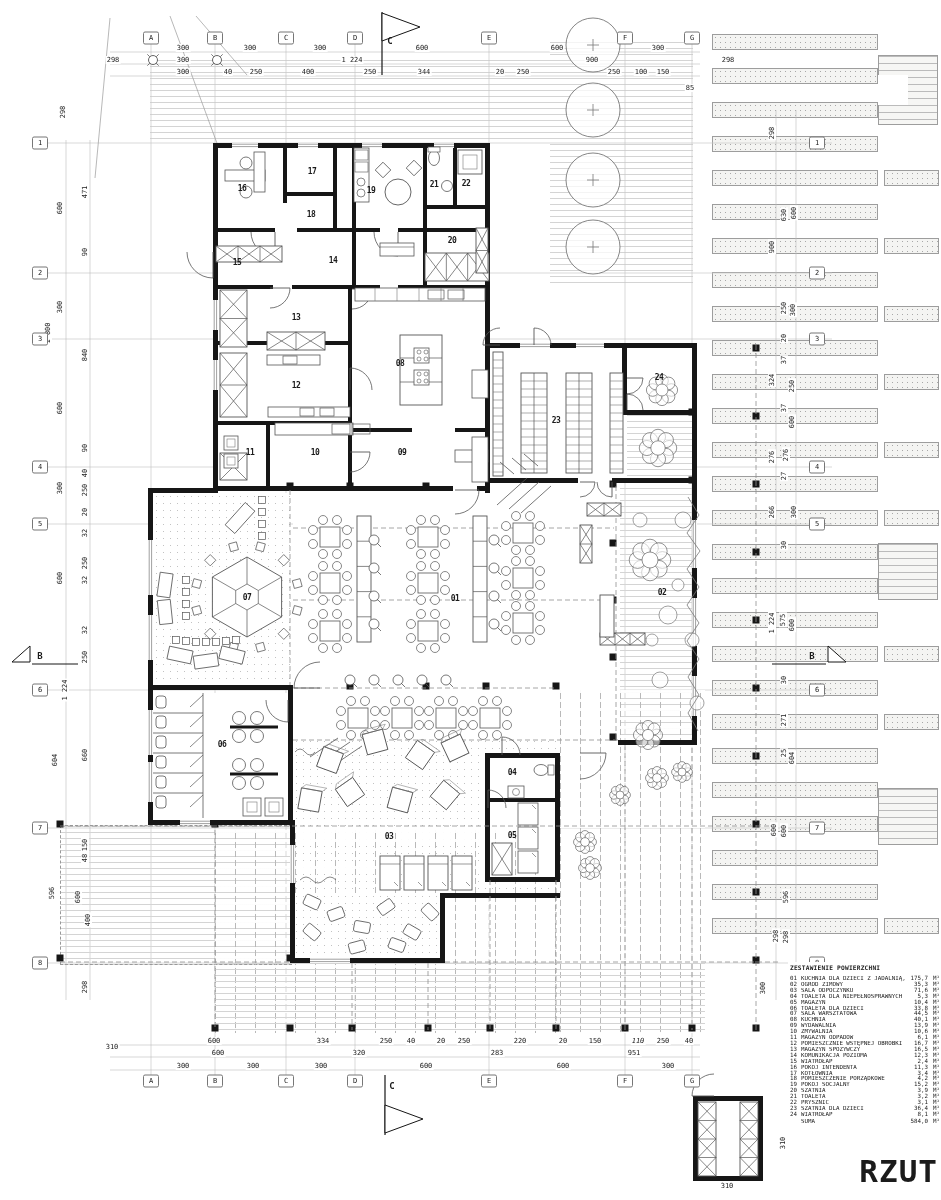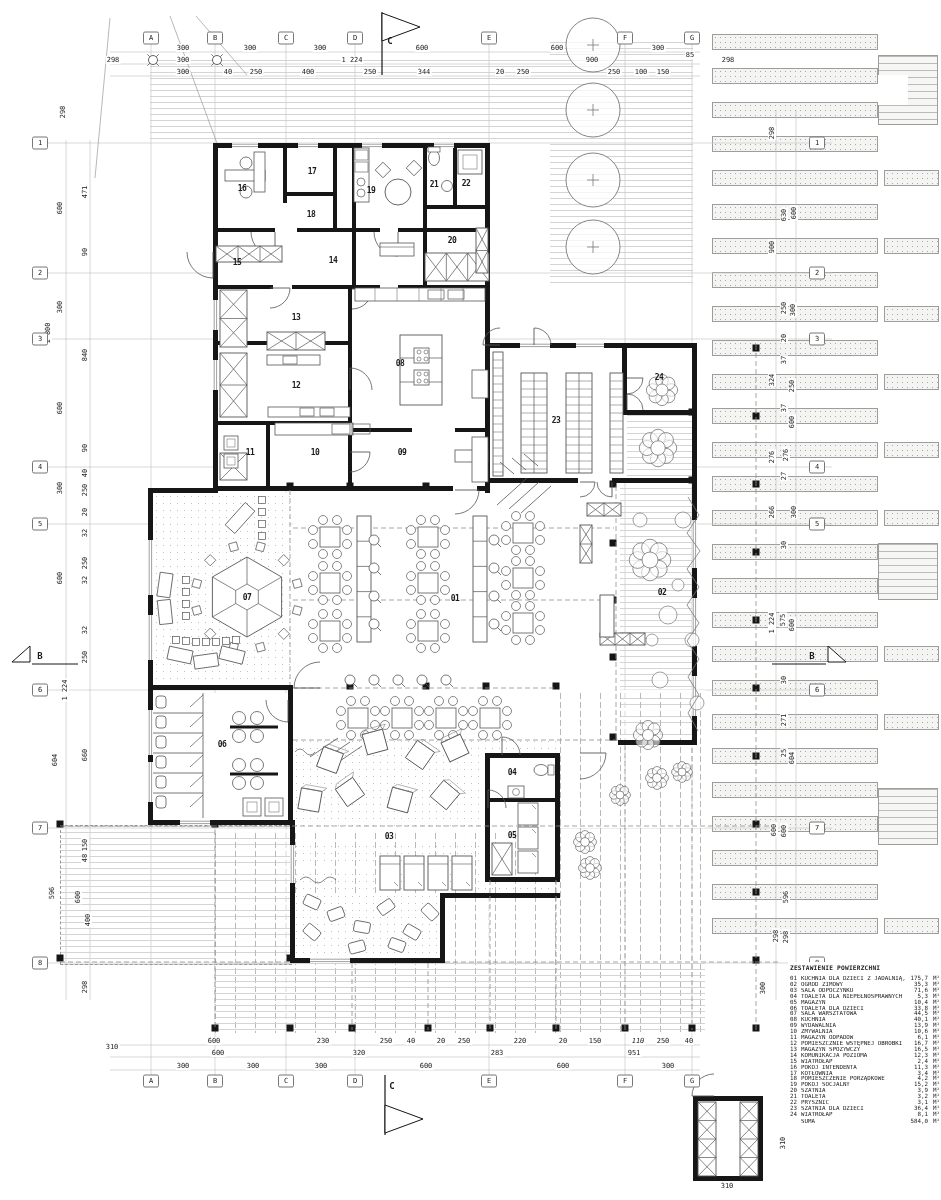--- a/index.html
+++ b/index.html
@@ -967,23 +967,23 @@
       <span class="dim" style="left: 256px; top: 72px;">250</span>
       <span class="dim" style="left: 308px; top: 72px;">400</span>
       <span class="dim" style="left: 370px; top: 72px;">250</span>
       <span class="dim" style="left: 424px; top: 72px;">344</span>
       <span class="dim" style="left: 500px; top: 72px;">20</span>
       <span class="dim" style="left: 523px; top: 72px;">250</span>
       <span class="dim" style="left: 614px; top: 72px;">45</span>
       <span class="dim" style="left: 614px; top: 72px;">250</span>
       <span class="dim" style="left: 641px; top: 72px;">100</span>
       <span class="dim" style="left: 663px; top: 72px;">150</span>
-      <span class="dim" style="left: 690px; top: 55px; text-align: right;">85</span>
+      <span class="dim" style="left: 690px; top: 88px; text-align: right;">85</span>
       <span class="dim" style="left: 214px; top: 1041px;">600</span>
-      <span class="dim" style="left: 323px; top: 1041px;">230</span>
+      <span class="dim" style="left: 323px; top: 1041px;">334</span>
       <span class="dim" style="left: 386px; top: 1041px;">250</span>
       <span class="dim" style="left: 411px; top: 1041px;">40</span>
       <span class="dim" style="left: 441px; top: 1041px;">20</span>
       <span class="dim" style="left: 464px; top: 1041px;">250</span>
       <span class="dim" style="left: 520px; top: 1041px;">220</span>
       <span class="dim" style="left: 563px; top: 1041px;">20</span>
       <span class="dim" style="left: 595px; top: 1041px;">150</span>
       <span class="dim" style="left: 638px; top: 1041px; font-style: italic;">110</span>
       <span class="dim" style="left: 663px; top: 1041px;">250</span>
       <span class="dim" style="left: 689px; top: 1041px;">40</span>
@@ -1268,13 +1268,14 @@
         </div>
         <div class="lrow total">
           <span class="no"></span>
           <span class="nm">SUMA</span>
           <span class="ar">584,0</span>
           <span class="un">M²</span>
         </div>
       </div>
   </div>
 
+  <div class="rzut">RZUT</div>
 </div>
 
 </body></html>

